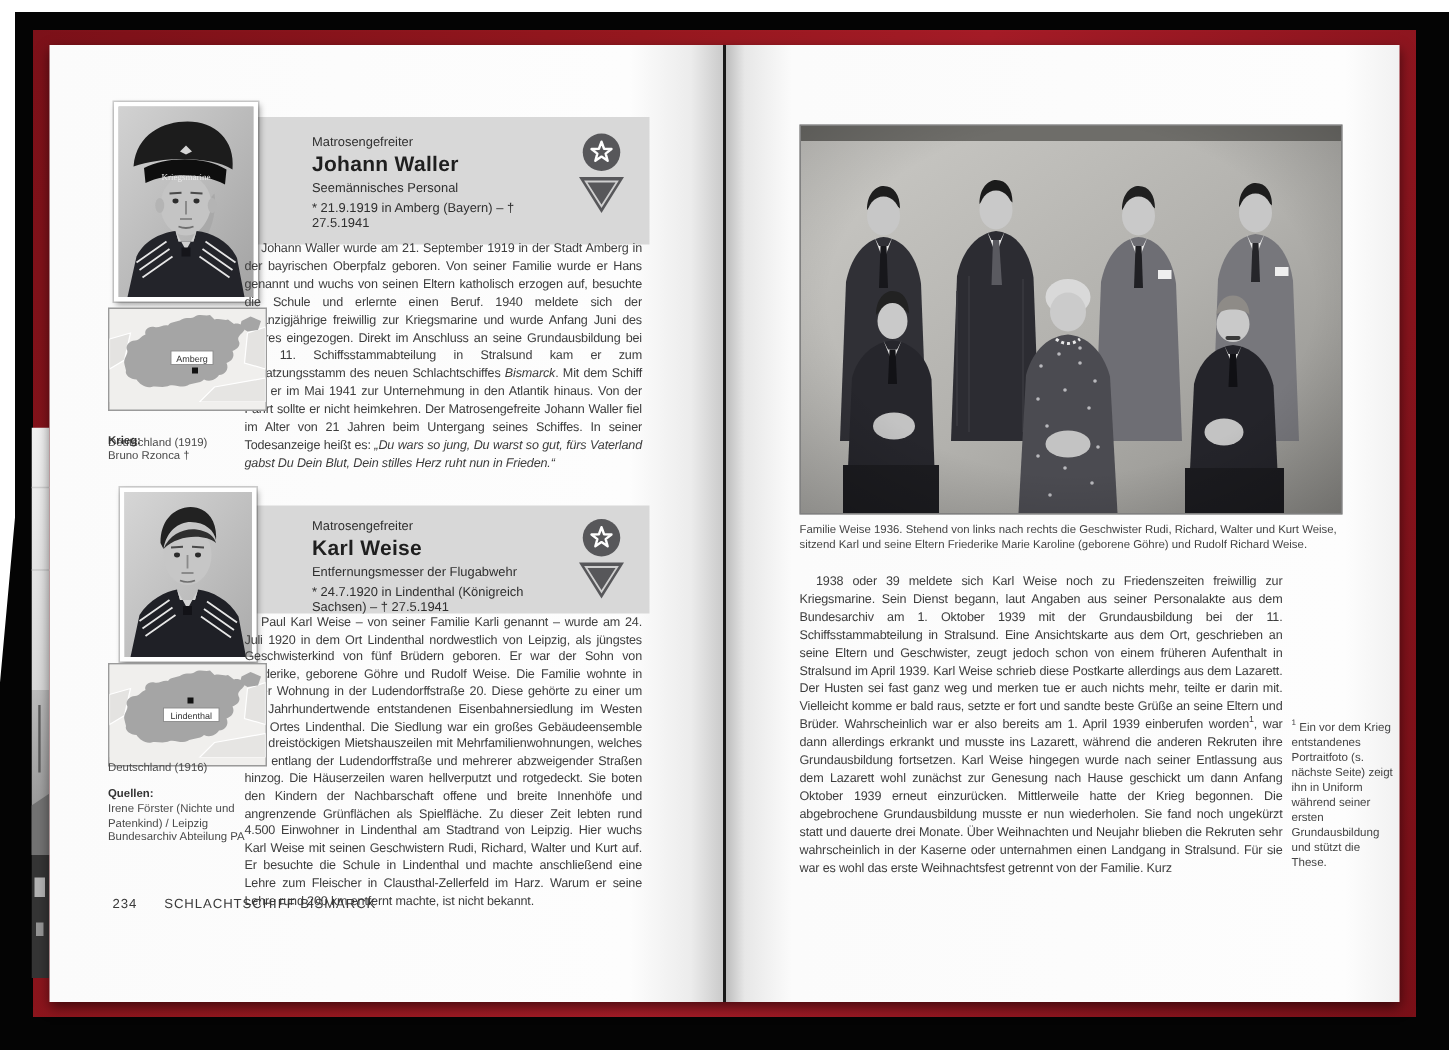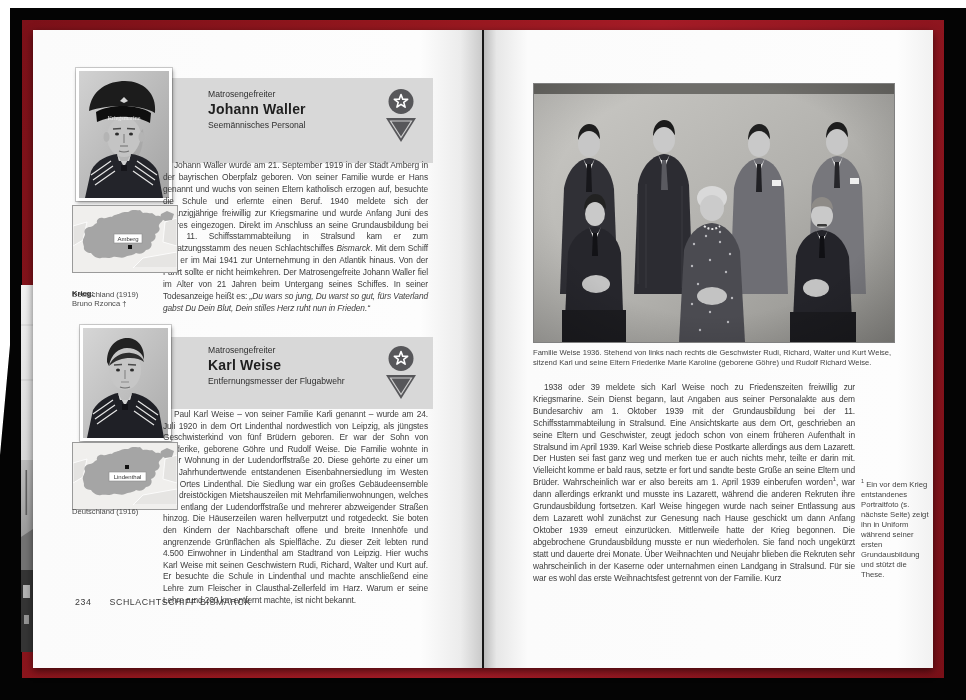--- a/index.html
+++ b/index.html
@@ -80,20 +80,21 @@
 
   <div id="pages">
 
     <div class="page" id="page-left">
 
       <div class="profile-box" style="left:125px;top:48px;width:275px;height:85px;padding:0;">
         <div style="position:absolute;left:50px;top:11px;right:60px;">
           <div class="rank">Matrosengefreiter</div>
           <div class="name">Johann Waller</div>
           <div class="role">Seemännisches Personal</div>
+          <div class="dates">* 21.9.1919 in Amberg (Bayern) – † 27.5.1941</div>
         </div>
         <div class="badge">
           <svg width="34" height="56" viewBox="0 0 34 56">
             <circle cx="17" cy="13.5" r="12.5" fill="#57575a"></circle>
             <polygon points="17,6.5 18.71,11.15 23.66,11.34 19.76,14.4 21.11,19.16 17,16.4 12.89,19.16 14.24,14.4 10.34,11.34 15.29,11.15" fill="none" stroke="#ffffff" stroke-width="1.6" stroke-linejoin="round"></polygon>
             <polygon points="2,30 32,30 17,54" fill="#57575a"></polygon>
             <polygon points="6.5,33 27.5,33 17,49.5" fill="none" stroke="#cfcfcf" stroke-width="1.2"></polygon>
           </svg>
         </div>
       </div>
@@ -152,20 +153,21 @@
       <div class="tiny" style="left:39px;top:259px;width:110px;">
         <b>Krieg:</b><br>
         <span>Bruno Rzonca †</span>
       </div>
 
       <div class="profile-box" style="left:125px;top:307px;width:275px;height:72px;">
         <div style="position:absolute;left:50px;top:8px;right:60px;">
           <div class="rank">Matrosengefreiter</div>
           <div class="name">Karl Weise</div>
           <div class="role">Entfernungsmesser der Flugabwehr</div>
+          <div class="dates">* 24.7.1920 in Lindenthal (Königreich Sachsen) – † 27.5.1941</div>
         </div>
         <div class="badge" style="top:8px;">
           <svg width="34" height="56" viewBox="0 0 34 56">
             <circle cx="17" cy="13.5" r="12.5" fill="#57575a"></circle>
             <polygon points="17,6.5 18.71,11.15 23.66,11.34 19.76,14.4 21.11,19.16 17,16.4 12.89,19.16 14.24,14.4 10.34,11.34 15.29,11.15" fill="none" stroke="#ffffff" stroke-width="1.6" stroke-linejoin="round"></polygon>
             <polygon points="2,30 32,30 17,54" fill="#57575a"></polygon>
             <polygon points="6.5,33 27.5,33 17,49.5" fill="none" stroke="#cfcfcf" stroke-width="1.2"></polygon>
           </svg>
         </div>
       </div>
@@ -207,20 +209,26 @@
                    C41,8 45,9 48,7 C51,5 55,7 57,5 C60,3 64,5 67,4 L70,7 C74,6 77,8 79,7 L83,10 C86,9 90,11 90,14
                    C88,17 85,18 86,21 C88,24 85,27 82,28 C84,32 81,35 78,36 C80,40 77,44 73,44 C71,47 67,49 63,47
                    C60,50 55,49 52,51 C48,53 44,50 40,51 C36,53 31,51 28,52 C24,53 20,50 18,47 C14,47 10,44 11,41 Z" fill="#a5a5a5"></path>
           <path d="M88,8 L94,5 L101,8 L99,14 L92,15 L87,12 Z" fill="#a5a5a5"></path>
           <rect x="52" y="22" width="4" height="4" fill="#111111"></rect>
           <rect x="36" y="29" width="37" height="9" fill="#ffffff" stroke="#8a8a8a" stroke-width="0.6"></rect>
           <text x="54.5" y="36" font-size="6" fill="#333333" text-anchor="middle">Lindenthal</text>
         </svg>
       </div>
       <div class="tiny" style="left:39px;top:477px;width:110px;">Deutschland (1916)</div>
+      <div class="tiny" style="left:39px;top:494px;width:112px;">
+        <b>Quellen:</b><br>
+        <span>Irene Förster (Nichte und</span><br>
+        <span>Patenkind) / Leipzig</span><br>
+        <span>Bundesarchiv Abteilung PA</span>
+      </div>
 
       <div class="folio" style="left:42px;top:567px;">
         <span>234</span><span class="gap"></span><span>SCHLACHTSCHIFF BISMARCK</span>
       </div>
     </div>
 
     <div class="page" id="page-right">
 
       <div id="family-photo" style="left:50px;top:53px;width:360px;height:258px;">
         <svg width="360" height="258" viewBox="0 0 360 258">

